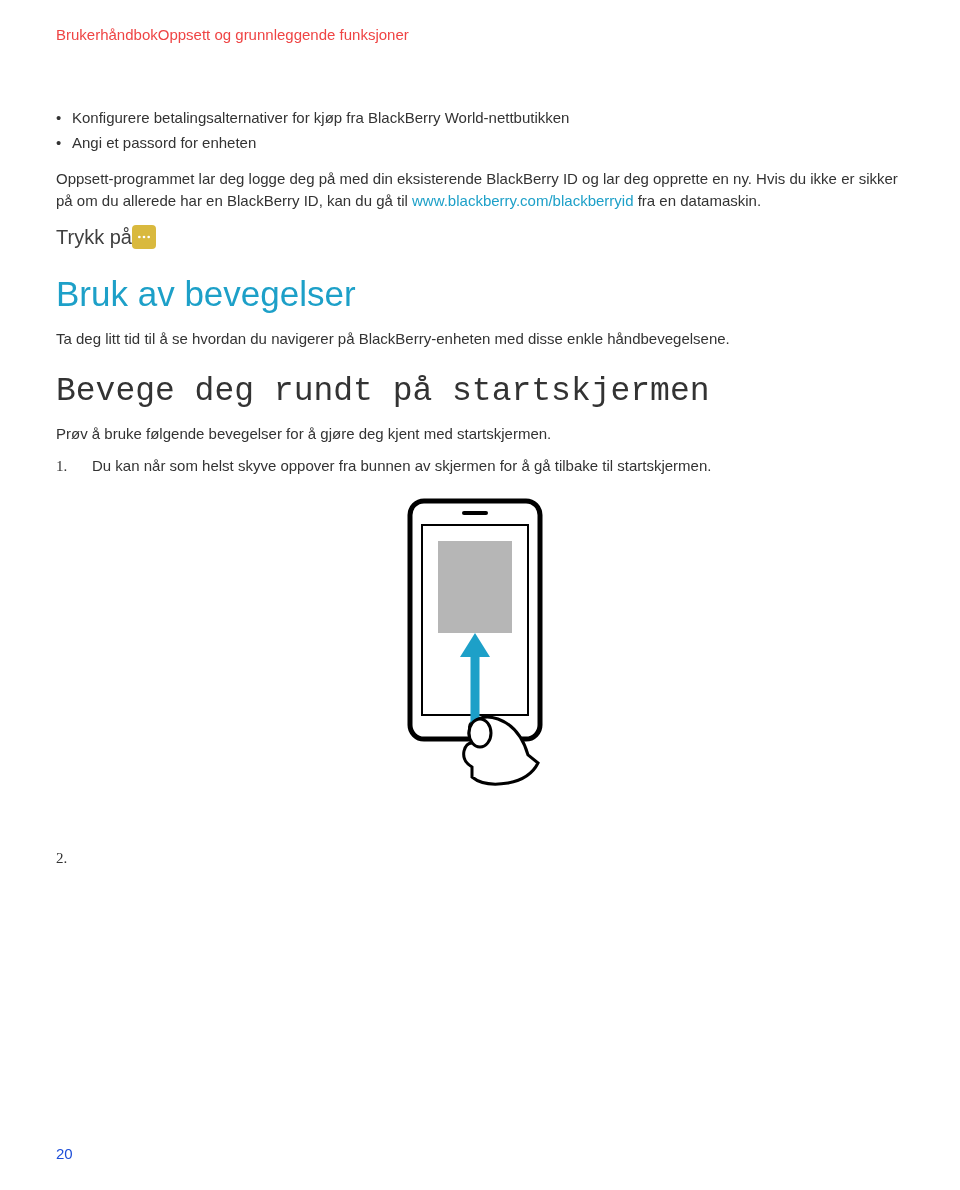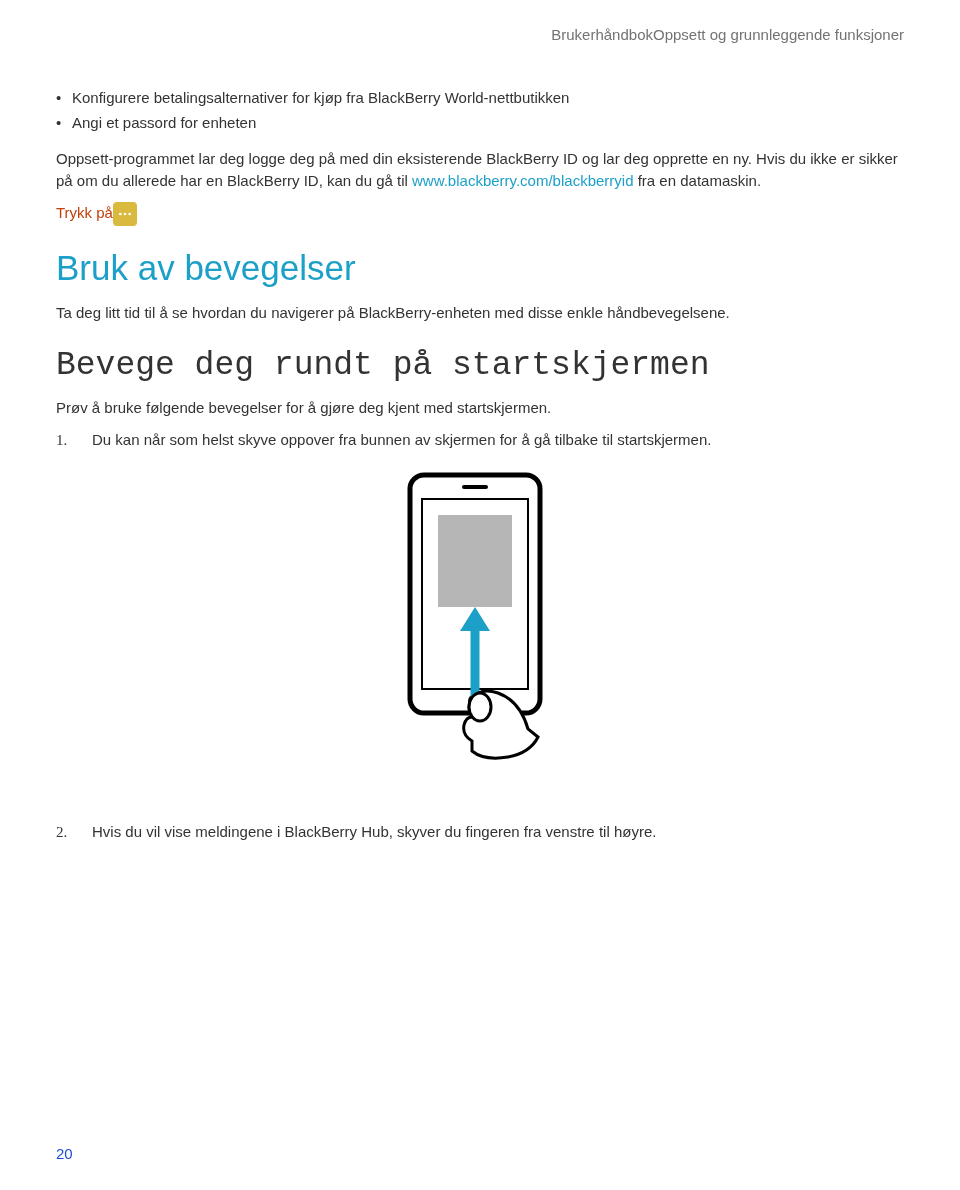--- a/index.html
+++ b/index.html
@@ -11,24 +11,24 @@
       width: 960px;
       height: 1190px;
       background: #ffffff;
       font-family: "Segoe UI", Arial, sans-serif;
       color: #333333;
       position: relative;
       padding: 26px 56px 30px 56px;
     }
     .header {
       display: flex;
-      justify-content: flex-end;
+      justify-content: flex-start;
       font-size: 15px;
-      color: #737373;
-      margin-bottom: 44px;
+      color: #ef4444;
+      margin-bottom: 64px;
     }
     .bullets {
       list-style: none;
       margin-bottom: 14px;
     }
     .bullets li {
       font-size: 15px;
       line-height: 1.5;
       color: #333333;
       position: relative;
@@ -45,23 +45,23 @@
     .para {
       font-size: 15px;
       line-height: 1.45;
       color: #333333;
       margin-bottom: 10px;
     }
     .para .link {
       color: #1da0c8;
     }
     .trykk-line {
-      font-size: 15px;
+      font-size: 20px;
       line-height: 1.5;
-      color: #c2410c;
+      color: #404040;
       margin-bottom: 22px;
       display: flex;
       align-items: center;
     }
     .app-icon {
       display: inline-flex;
       align-items: center;
       justify-content: center;
       width: 24px;
       height: 24px;
@@ -172,16 +172,15 @@
 
     <polygon points="95,136 80,160 110,160" fill="#1da0c8"></polygon>
 
     <path d="M 148 258 Q 140 230 118 222 Q 100 216 92 228 Q 86 236 92 246 Q 86 246 84 254 Q 82 264 92 270 L 92 280 Q 104 290 128 286 Q 150 282 158 266 Z" fill="#ffffff" stroke="#000000" stroke-width="3"></path>
     <ellipse cx="100" cy="236" rx="11" ry="14" fill="#ffffff" stroke="#000000" stroke-width="3"></ellipse>
   </svg>
 </div>
 
 <div class="ol-item">
   <span class="ol-num">2.</span>
-  <span>Hvis du vil vise meldingene i BlackBerry Hub, skyver du fingeren fra venstre til høyre.</span>
 </div>
 
 <div class="page-number">20</div>
 
 </body></html>

